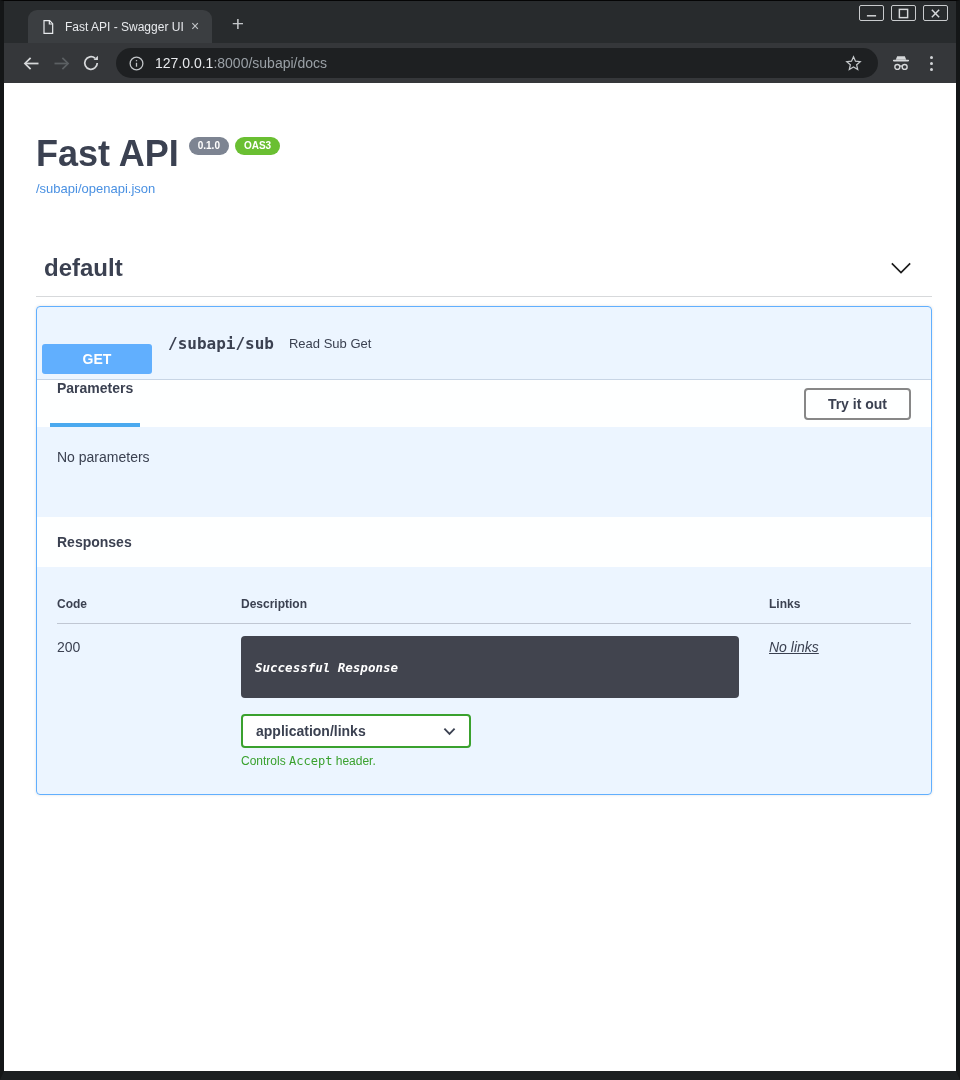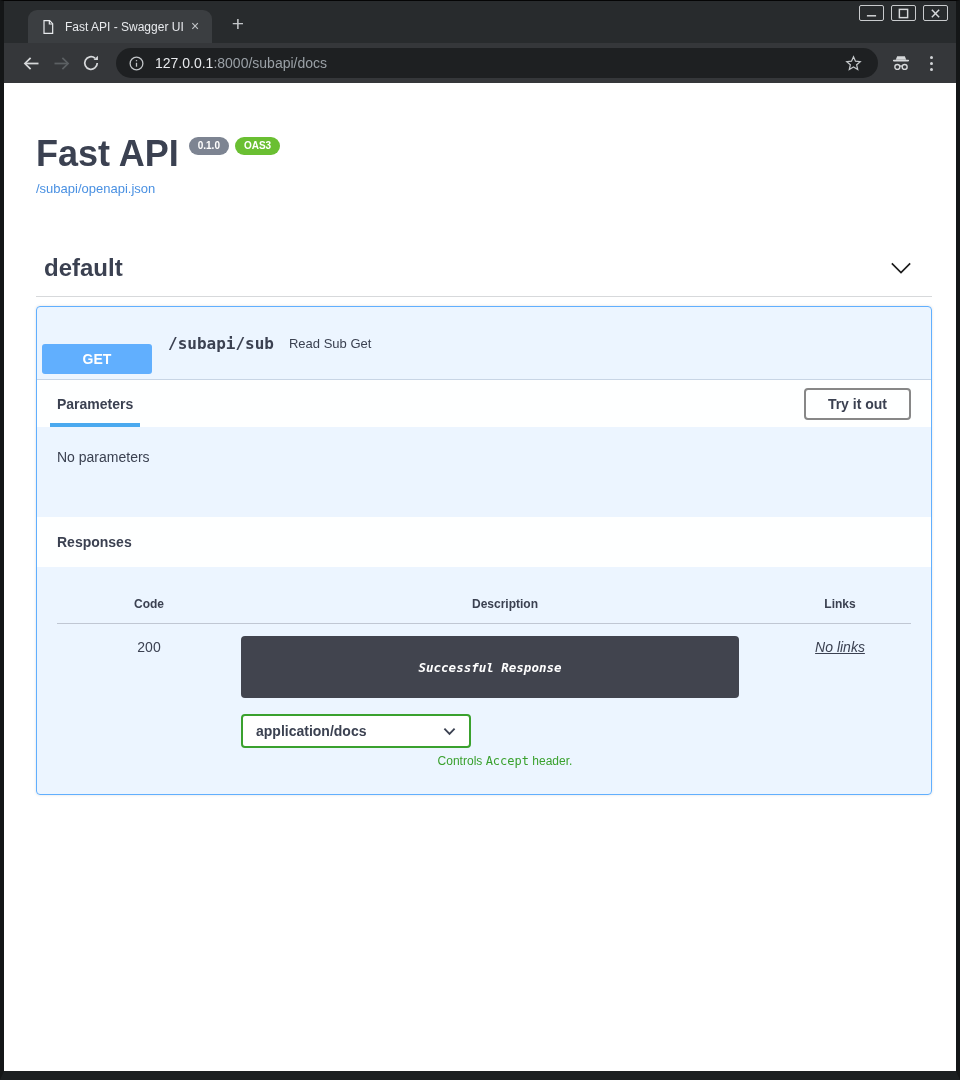--- a/index.html
+++ b/index.html
@@ -46,31 +46,31 @@
   .tag-header { display:flex; align-items:center; justify-content:space-between; padding:0 8px 14px 8px; border-bottom:1px solid #d7d9db; cursor:pointer; }
   .tag-name { font-size:24px; font-weight:600; color:#3b4151; }
 
   .opblock { margin-top:9px; border:1px solid #61affe; border-radius:4px; background:rgba(97,175,254,.12); box-shadow:0 0 3px rgba(0,0,0,.12); }
   .op-summary { display:flex; align-items:center; padding:5px; border-bottom:1px solid rgba(90,120,150,.25); cursor:pointer; }
   .method-btn { width:110px; height:30px; background:#61affe; color:#fff; font-weight:bold; font-size:14px; border:none; border-radius:3px; text-align:center; line-height:30px; flex:none;margin-top:32px; }
   .op-path { font-family:"DejaVu Sans Mono", monospace; font-weight:bold; font-size:16px; color:#3b4151; margin-left:16px; }
   .op-desc { font-size:13px; color:#3b4151; margin-left:15px; }
 
   .tab-header { background:rgba(255,255,255,.92); height:47px; display:flex; align-items:center; justify-content:space-between; padding:0 20px; }
-  .ptab { position:relative; height:100%; display:flex; align-items:center; }
+  .ptab { position:relative; height:100%; display:flex; align-items:flex-start; }
   .ptab-label { font-size:14px; font-weight:bold; color:#3b4151; }
   .ptab:after { content:""; position:absolute; left:-7px; right:-7px; bottom:0; height:4px; background:#4aa9ef; }
   .tryout-btn { background:transparent; border:2px solid #878787; border-radius:4px; padding:6px 22px; font-size:14px; font-weight:600; color:#3b4151; font-family:"Liberation Sans", sans-serif; }
 
   .params-body { padding:22px 20px 52px; font-size:14px; color:#3b4151; }
 
   .responses-header { background:rgba(255,255,255,.92); height:50px; display:flex; align-items:center; padding:0 20px; }
   .responses-title { font-size:14px; font-weight:bold; color:#3b4151; }
 
-  .responses-body { padding:30px 20px 26px;text-align:center; }
+  .responses-body { padding:30px 20px 26px; }
   .rt-head { display:flex; border-bottom:1px solid rgba(59,65,81,.25); padding-bottom:12px; }
   .rt-row { display:flex; padding-top:12px; }
   .col-code { width:184px; flex:none; }
   .col-desc { flex:1; min-width:0; }
   .col-links { width:142px; flex:none; }
   .rt-head .hcell { font-size:12px; font-weight:bold; color:#3b4151; }
   .code-val { font-size:14px; color:#3b4151; padding-top:3px; }
   .resp-box { background:#41444e; border-radius:4px; padding:22px 14px; margin-right:30px; }
   .resp-box span { font-family:"DejaVu Sans Mono", monospace; font-style:italic; font-weight:bold; font-size:12.5px; color:#fff; }
   .no-links { font-size:14px; font-style:italic; color:#3b4151; padding-top:3px;text-decoration:underline; }
@@ -225,21 +225,21 @@
 
             <div class="rt-row">
               <div class="col-code">
                 <div class="code-val">200</div>
               </div>
               <div class="col-desc">
                 <div class="resp-box">
                   <span>Successful Response</span>
                 </div>
                 <div class="media-select">
-                  <span class="sel-label">application/docs</span>
+                  <span class="sel-label">application/links</span>
                   <span style="display:flex;">
                     <svg width="13" height="9" viewBox="0 0 14 9" fill="none" stroke="#3b4151" stroke-width="2">
                       <path d="M1.5 1.5L7 7l5.5-5.5"></path>
                     </svg>
                   </span>
                 </div>
                 <div class="accept-hint"><span>Controls </span><code>Accept</code><span> header.</span></div>
               </div>
               <div class="col-links">
                 <div class="no-links">No links</div>

